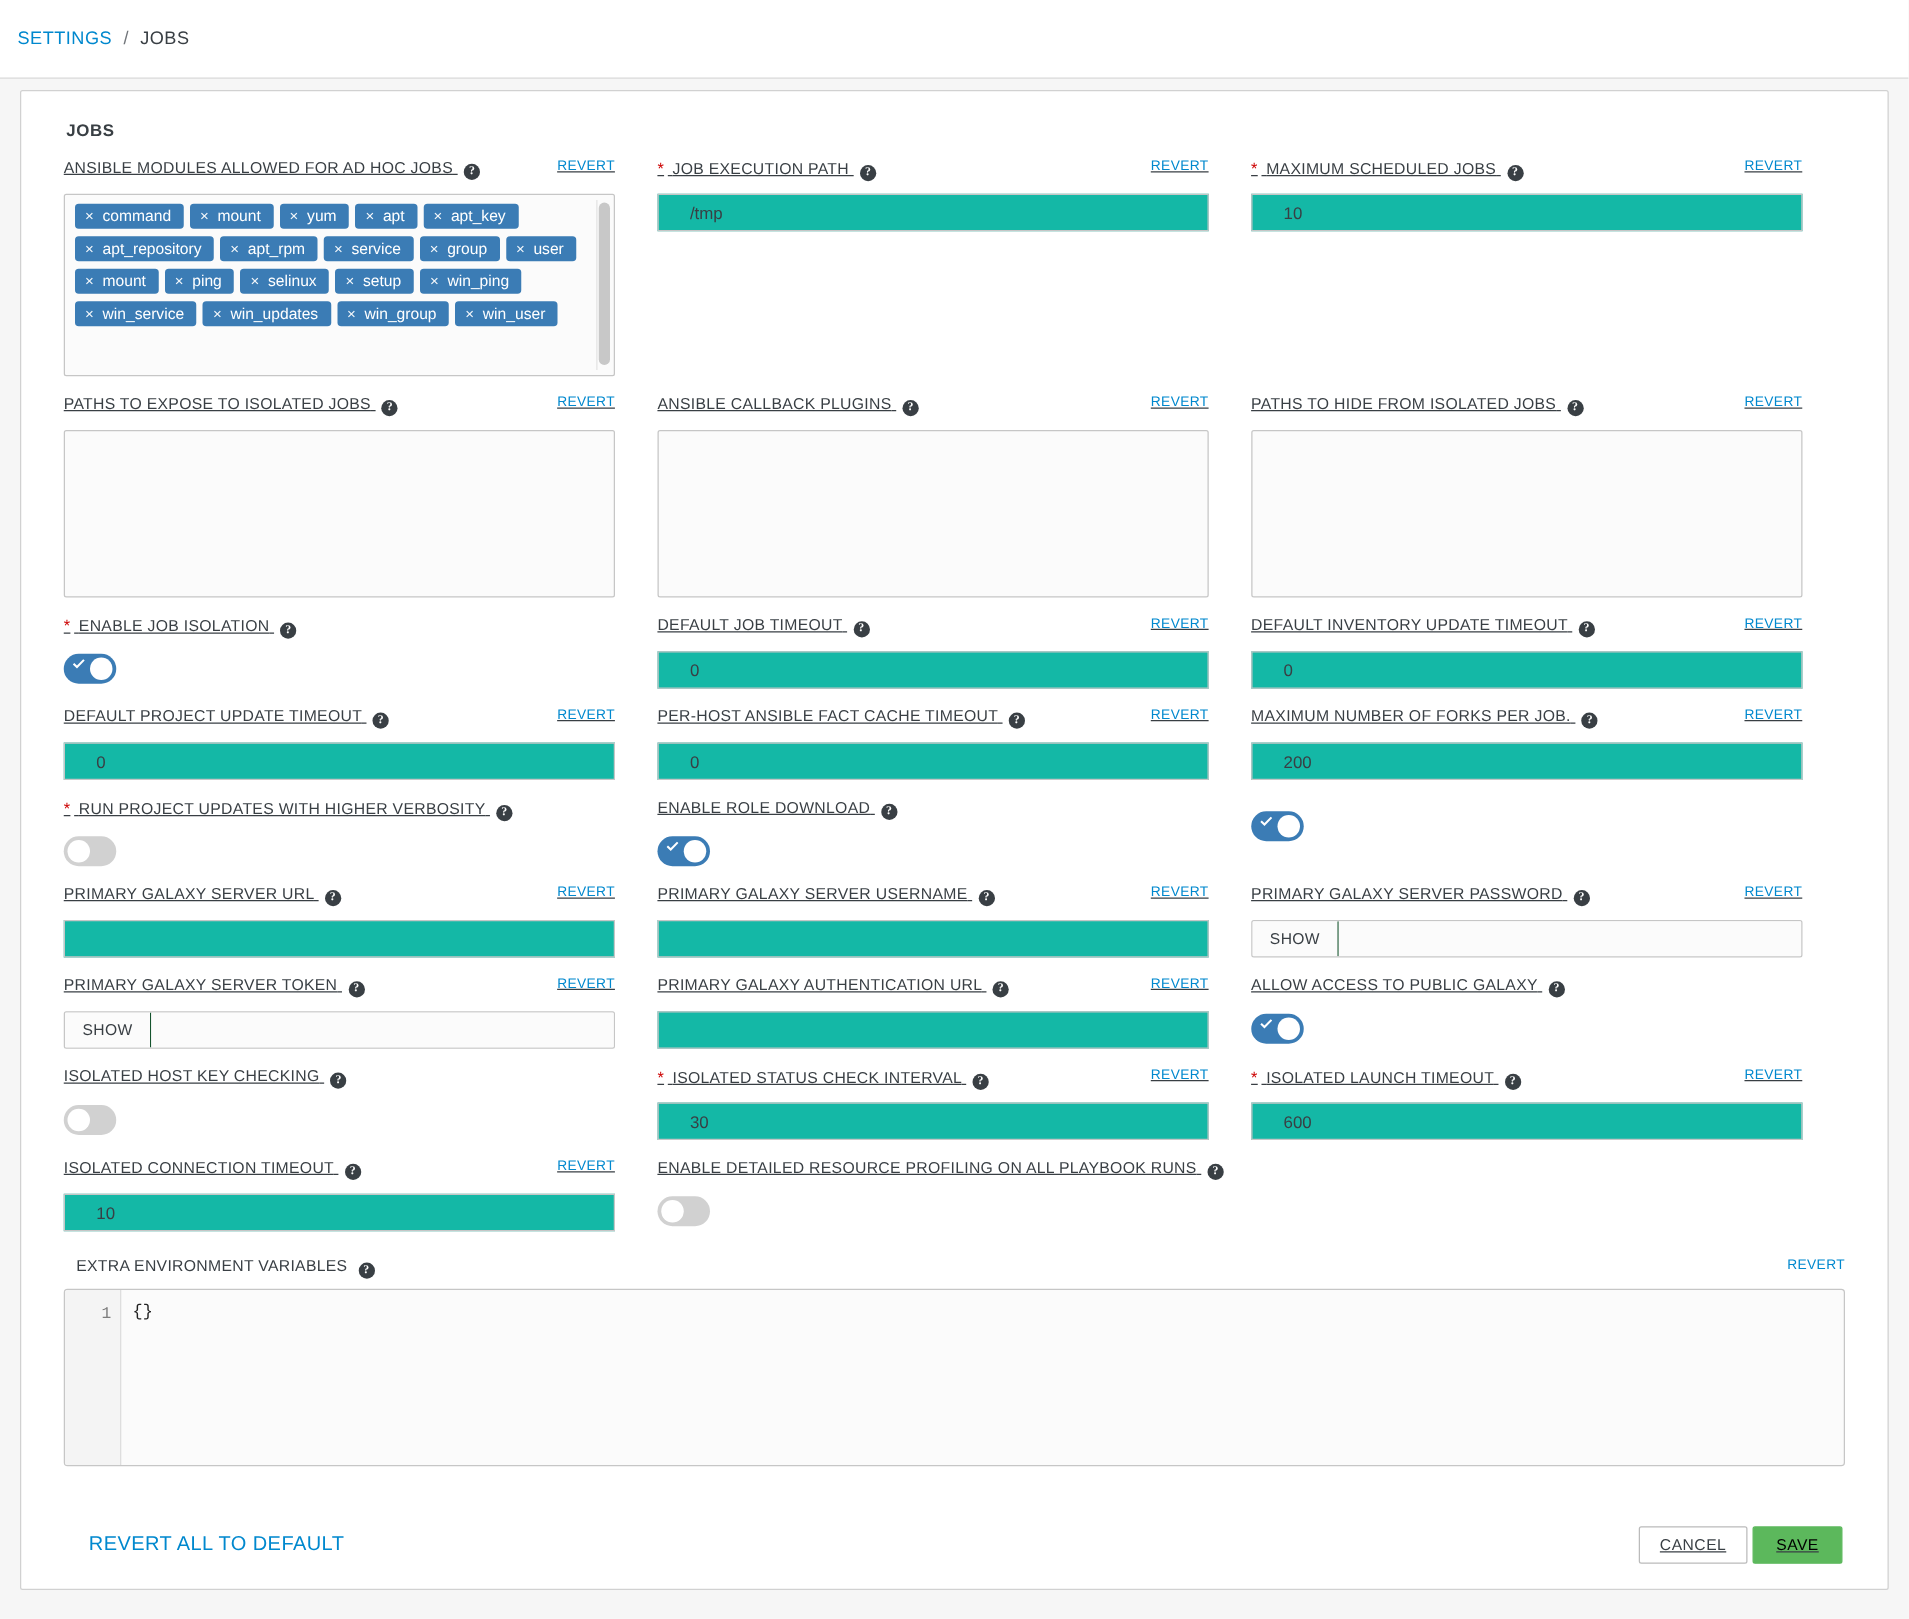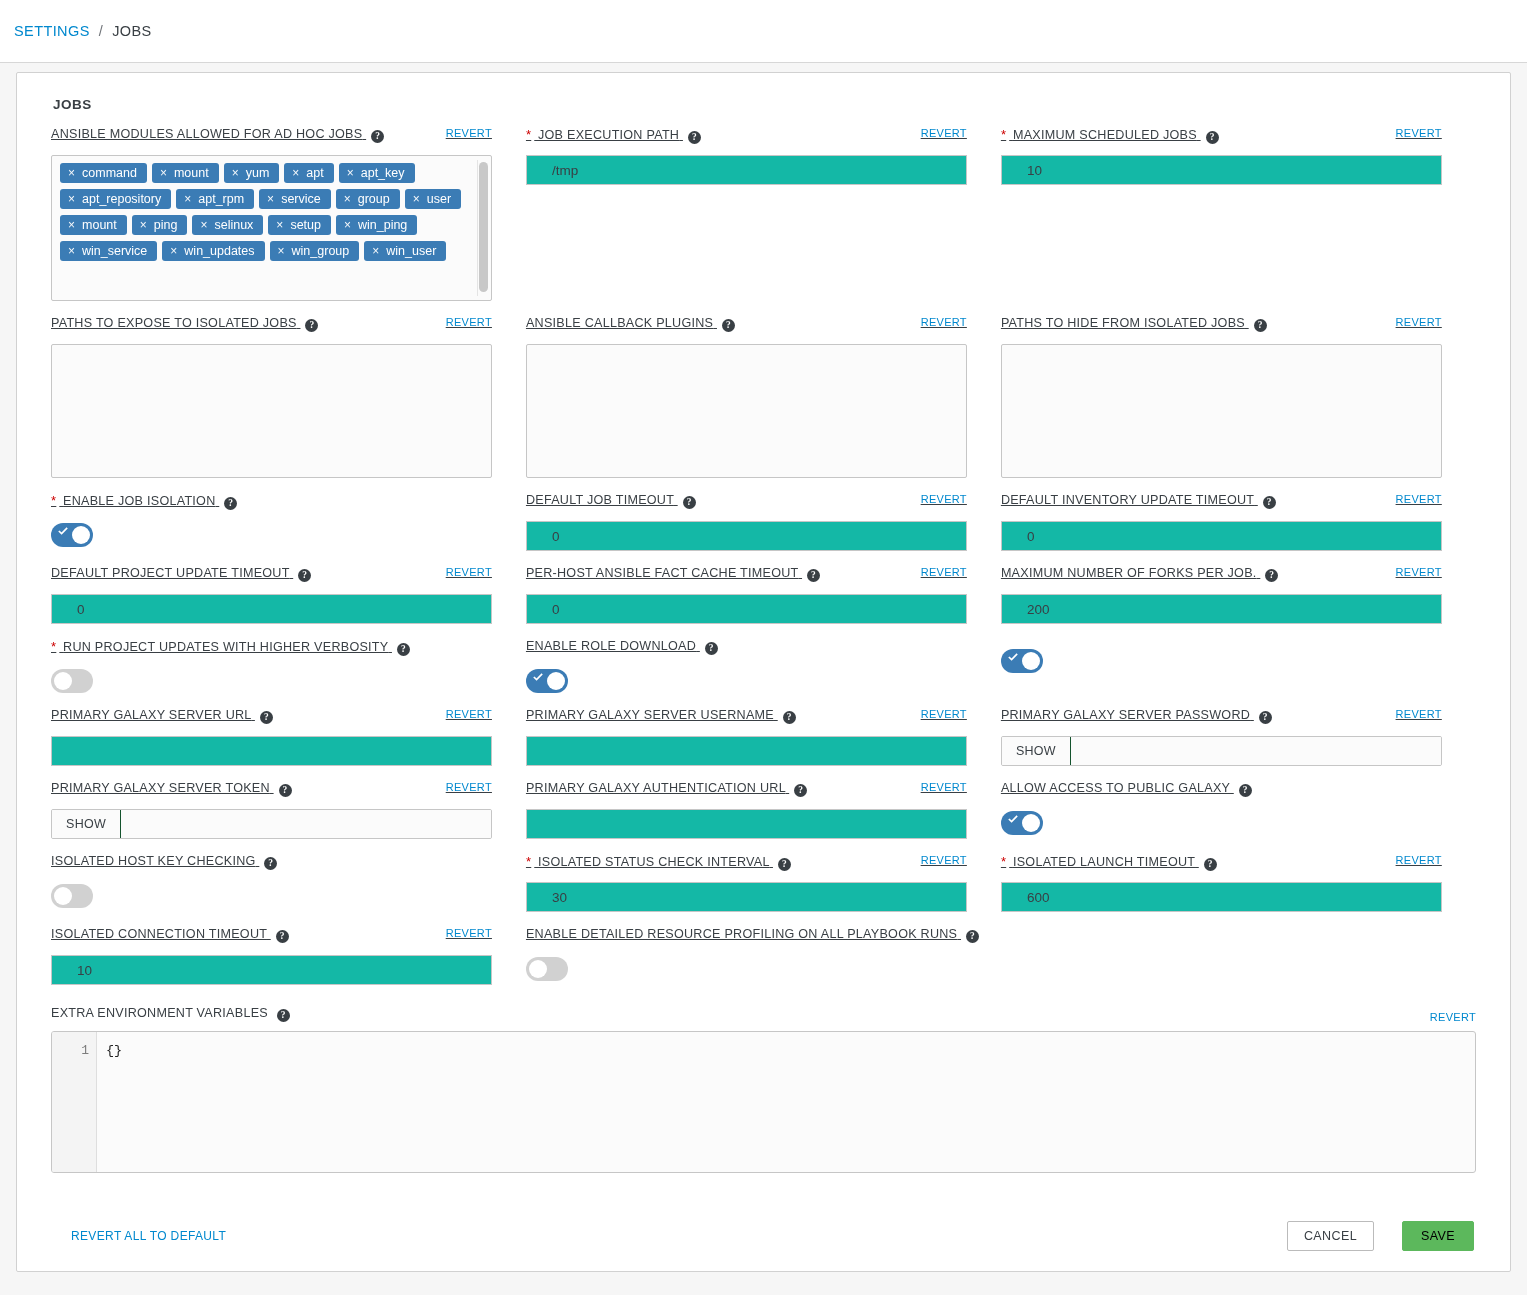--- a/index.html
+++ b/index.html
@@ -245,21 +245,22 @@
   }
 
   
   .editor-field {
     padding: 0 34px;
     margin-top: 6px;
   }
   .editor-labelrow {
     display: flex;
     justify-content: space-between;
-    align-items: flex-end;
+    align-items: flex-start;
+    margin-left: 10px;
   }
   .editor {
     margin-top: 9px;
     border: 1px solid #c6c6c6;
     border-radius: 3px;
     background: #fbfbfb;
     height: 142px;
     display: flex;
     overflow: hidden;
   }
@@ -288,26 +289,26 @@
   .card-footer {
     position: absolute;
     left: 0; right: 0; bottom: 0;
     height: 70px;
     display: flex;
     align-items: center;
     justify-content: space-between;
     padding: 0 36px 0 54px;
   }
   .revert-all {
-    font-size: 12px;
+    font-size: 16px;
     color: #0088ce;
     letter-spacing: .35px;
     cursor: pointer;
   }
-  .footer-btns { display: flex; gap: 28px; }
+  .footer-btns { display: flex; gap: 4px; text-decoration: underline; }
   .btn {
     height: 30px;
     min-width: 72px;
     border-radius: 2px;
     font-size: 12.5px;
     letter-spacing: .4px;
     cursor: pointer;
     font-family: "Liberation Sans", sans-serif;
     padding: 0 16px;
   }

